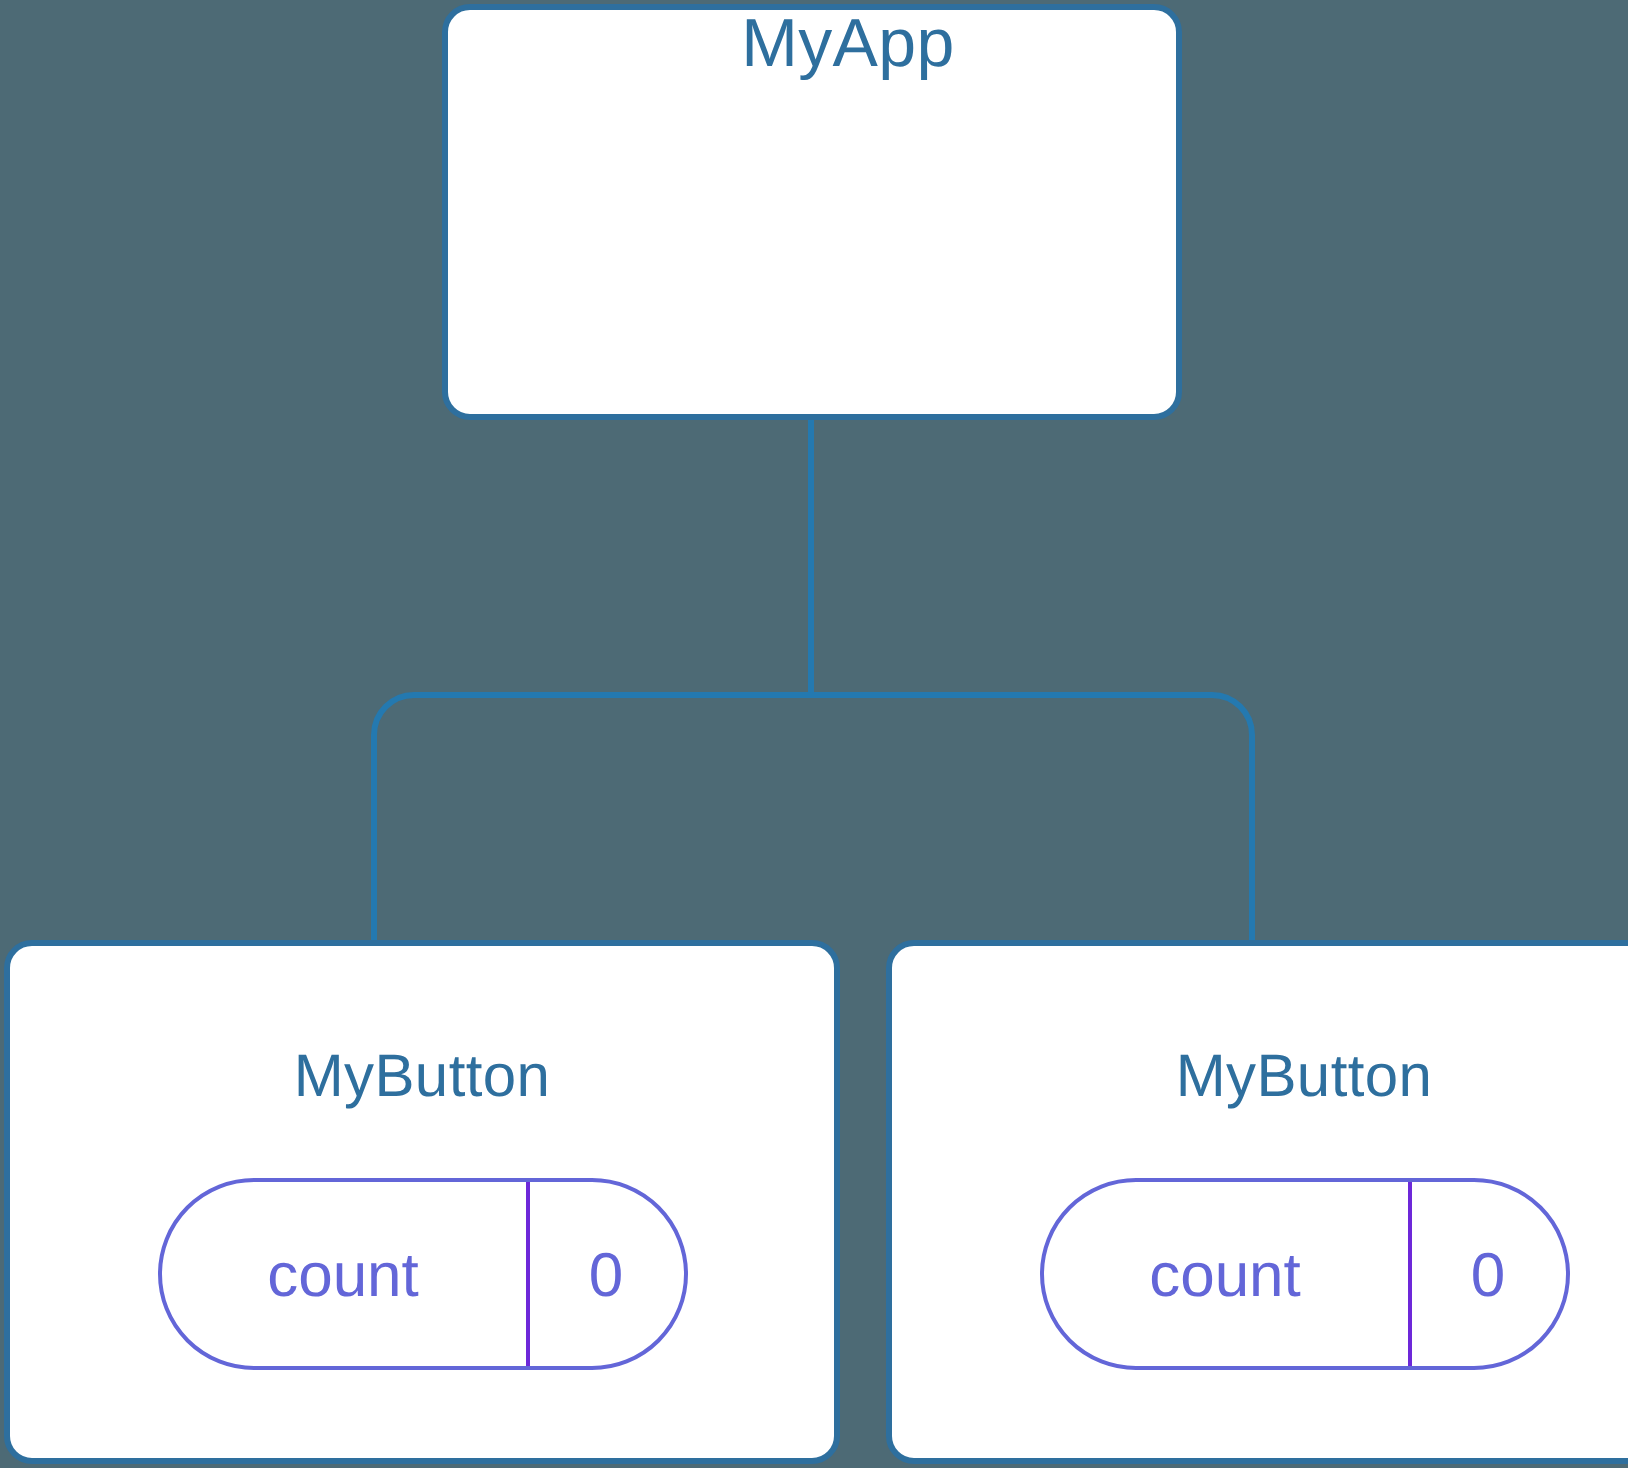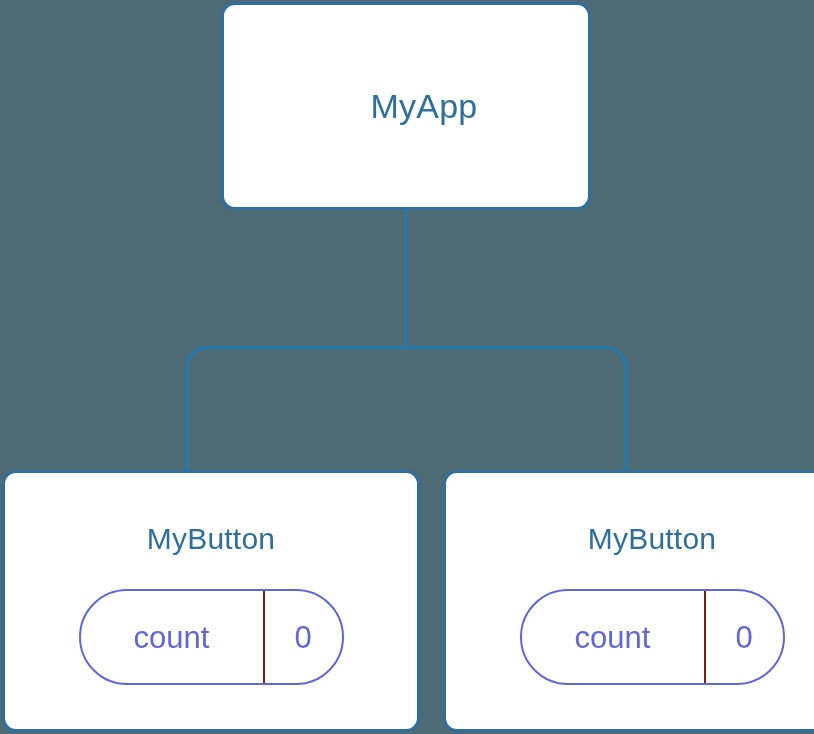--- a/index.html
+++ b/index.html
@@ -44,21 +44,21 @@
     display: flex;
     flex-direction: column;
     align-items: center;
   }
 
   .node-card.root {
     left: 221px;
     top: 2px;
     width: 370px;
     height: 208px;
-    justify-content: center;
+    justify-content: flex-start;
     padding-left: 36px;
   }
 
   .node-card.child {
     top: 470px;
     width: 418px;
     height: 262px;
     justify-content: flex-start;
   }
 
@@ -99,21 +99,21 @@
     align-items: center;
     justify-content: center;
     color: #6366d8;
     font-size: 31px;
     line-height: 1;
     white-space: nowrap;
   }
 
   .pill-key {
     flex: 0 0 184px;
-    border-right: 2px solid #7f1d1d;
+    border-right: 2px solid #6d28d9;
   }
 
   .pill-value {
     flex: 1 1 auto;
   }
 </style>
 </head>
 <body>
 
 <div id="stage">

